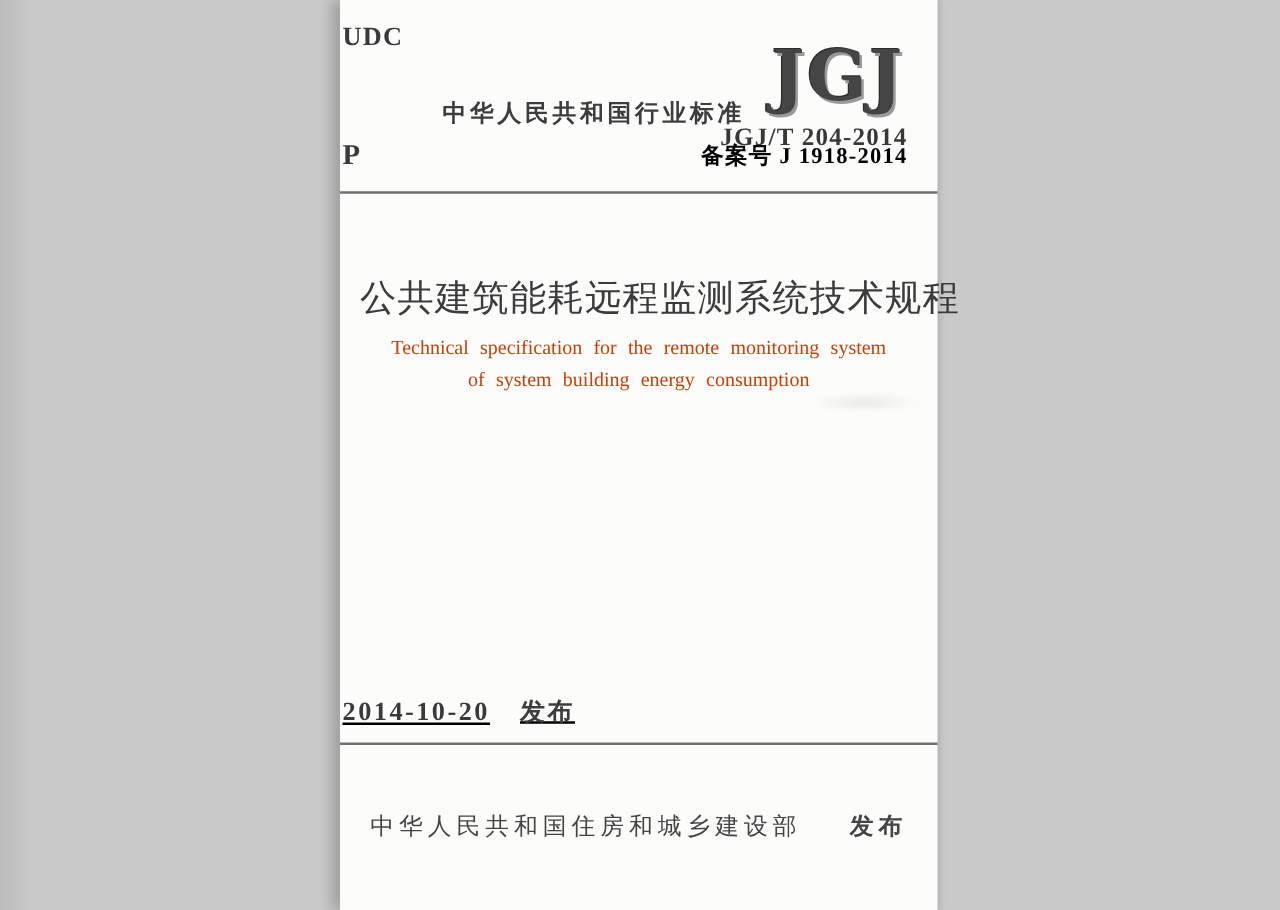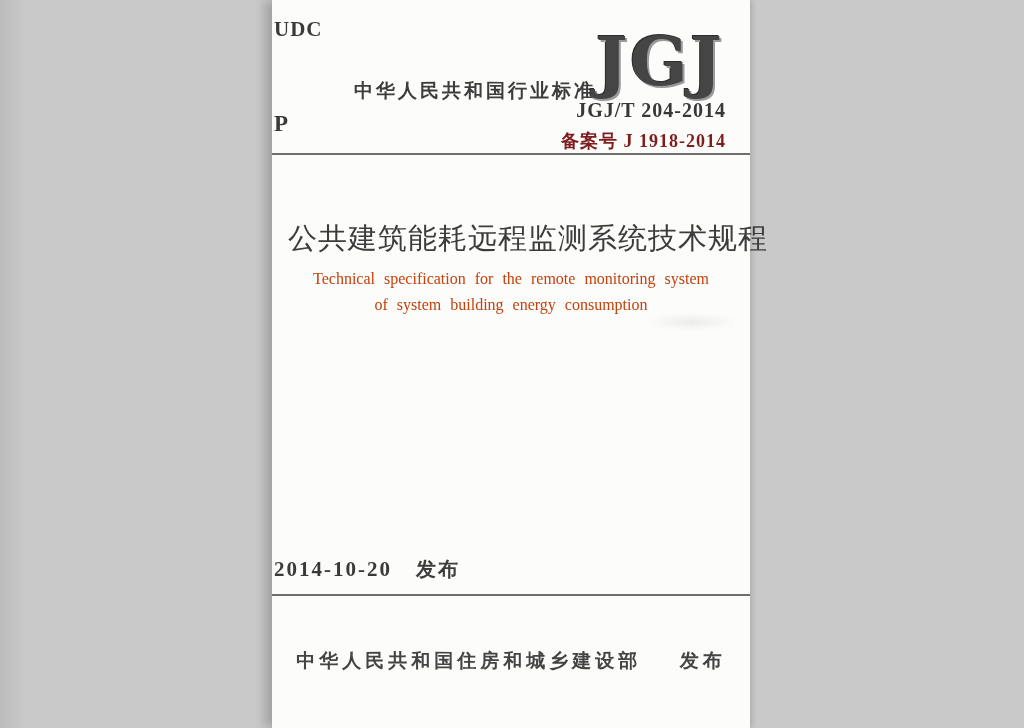--- a/index.html
+++ b/index.html
@@ -53,44 +53,44 @@
     letter-spacing: 3px;
     color: #3d3d3d;
     margin-top: 19px;
   }
   .logo {
     position: absolute;
     right: 26px;
     top: 33px;
     font-family: "DejaVu Serif", "Liberation Serif", serif;
     font-weight: 900;
-    font-size: 68px;
+    font-size: 56px;
     line-height: 56px;
     letter-spacing: 2px;
     color: #454545;
     text-shadow: 2px 2px 0 #9a9a9a, -1px -1px 0 #2c2c2c;
   }
   .std-code {
     position: absolute;
     right: 24px;
     top: 99px;
     font-family: "Liberation Serif", "DejaVu Serif", serif;
     font-weight: bold;
     font-size: 20px;
     color: #383838;
     letter-spacing: 1px;
   }
   .record-no {
     position: absolute;
     right: 24px;
-    top: 129px;
+    top: 112px;
     font-family: "Liberation Serif", "DejaVu Serif", serif;
     font-weight: bold;
     font-size: 18px;
-    color: #7f1d1d;
+    color: #000000;
     letter-spacing: 1px;
   }
   .rule {
     position: absolute;
     left: 0;
     width: 100%;
     height: 2px;
     background: #6f6f6f;
   }
   .rule-top { top: 153px; }
@@ -130,20 +130,21 @@
     filter: blur(2px);
   }
   .dates-row {
     position: absolute;
     left: 2px;
     right: 18px;
     top: 556px;
     display: flex;
     justify-content: space-between;
     align-items: baseline;
+    text-decoration: underline;
   }
   .date-group { display: flex; align-items: baseline; }
   .date-value {
     font-family: "Liberation Serif", "DejaVu Serif", serif;
     font-weight: bold;
     font-size: 21px;
     letter-spacing: 2px;
     color: #3a3a3a;
   }
   .date-label {
@@ -155,21 +156,21 @@
   }
   .footer-line {
     position: absolute;
     left: 0;
     top: 648px;
     width: 100%;
     text-align: center;
     white-space: nowrap;
   }
   .publisher {
-    font-weight: 700;
+    font-weight: 400;
     font-size: 19px;
     letter-spacing: 4px;
     color: #444444;
   }
   .publish-label {
     font-weight: 600;
     font-size: 19px;
     letter-spacing: 4px;
     color: #444444;
     margin-left: 34px;

